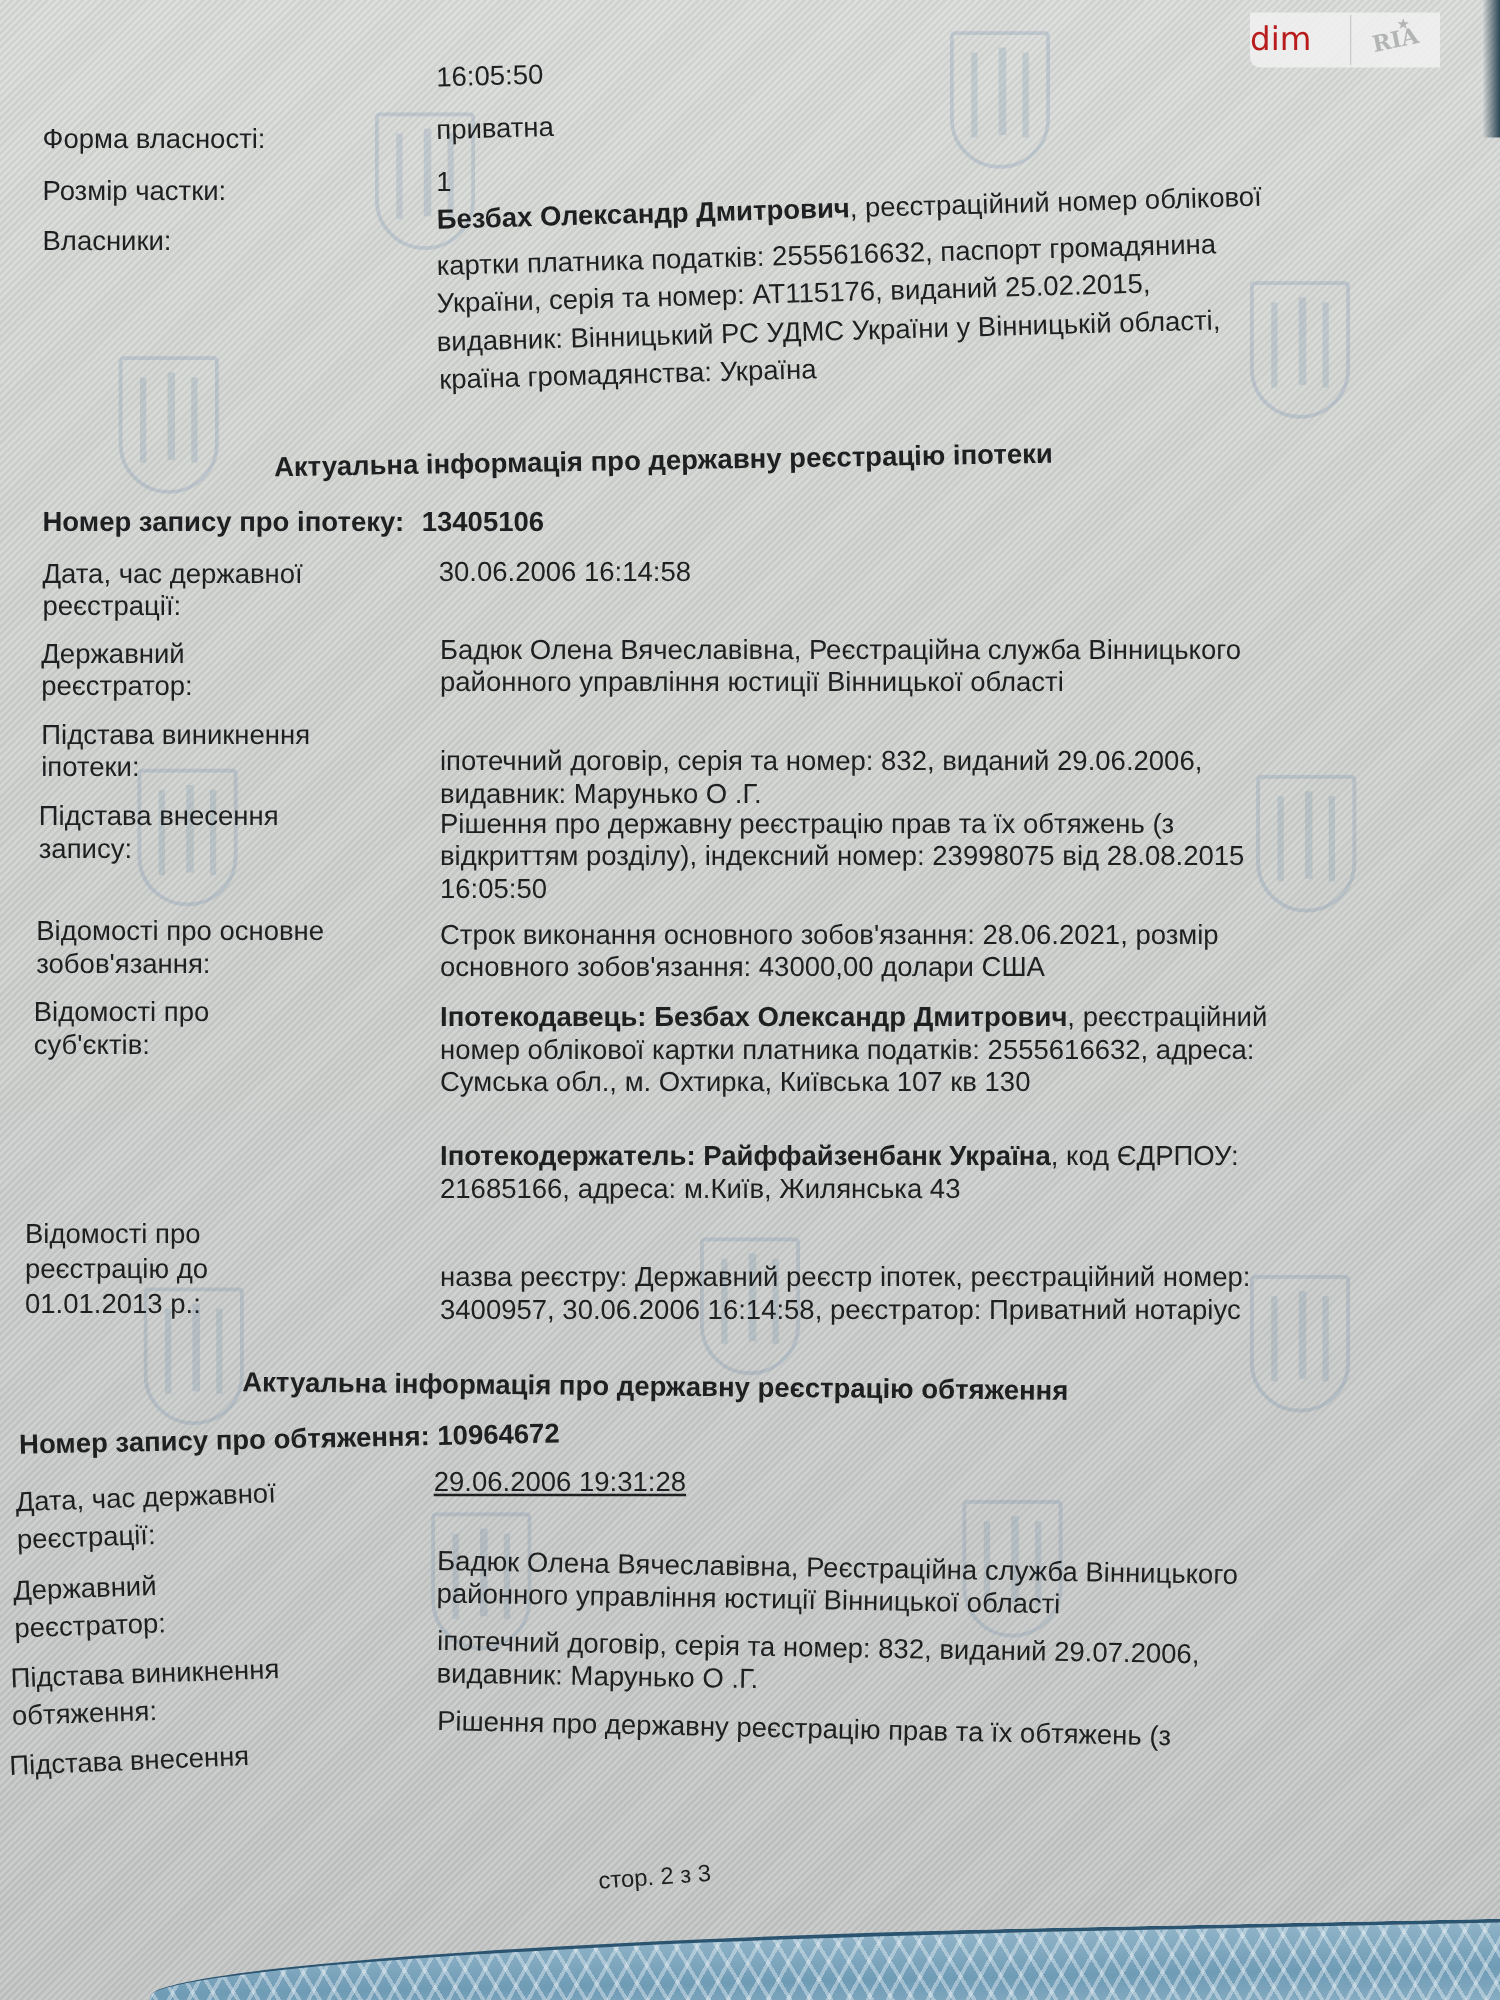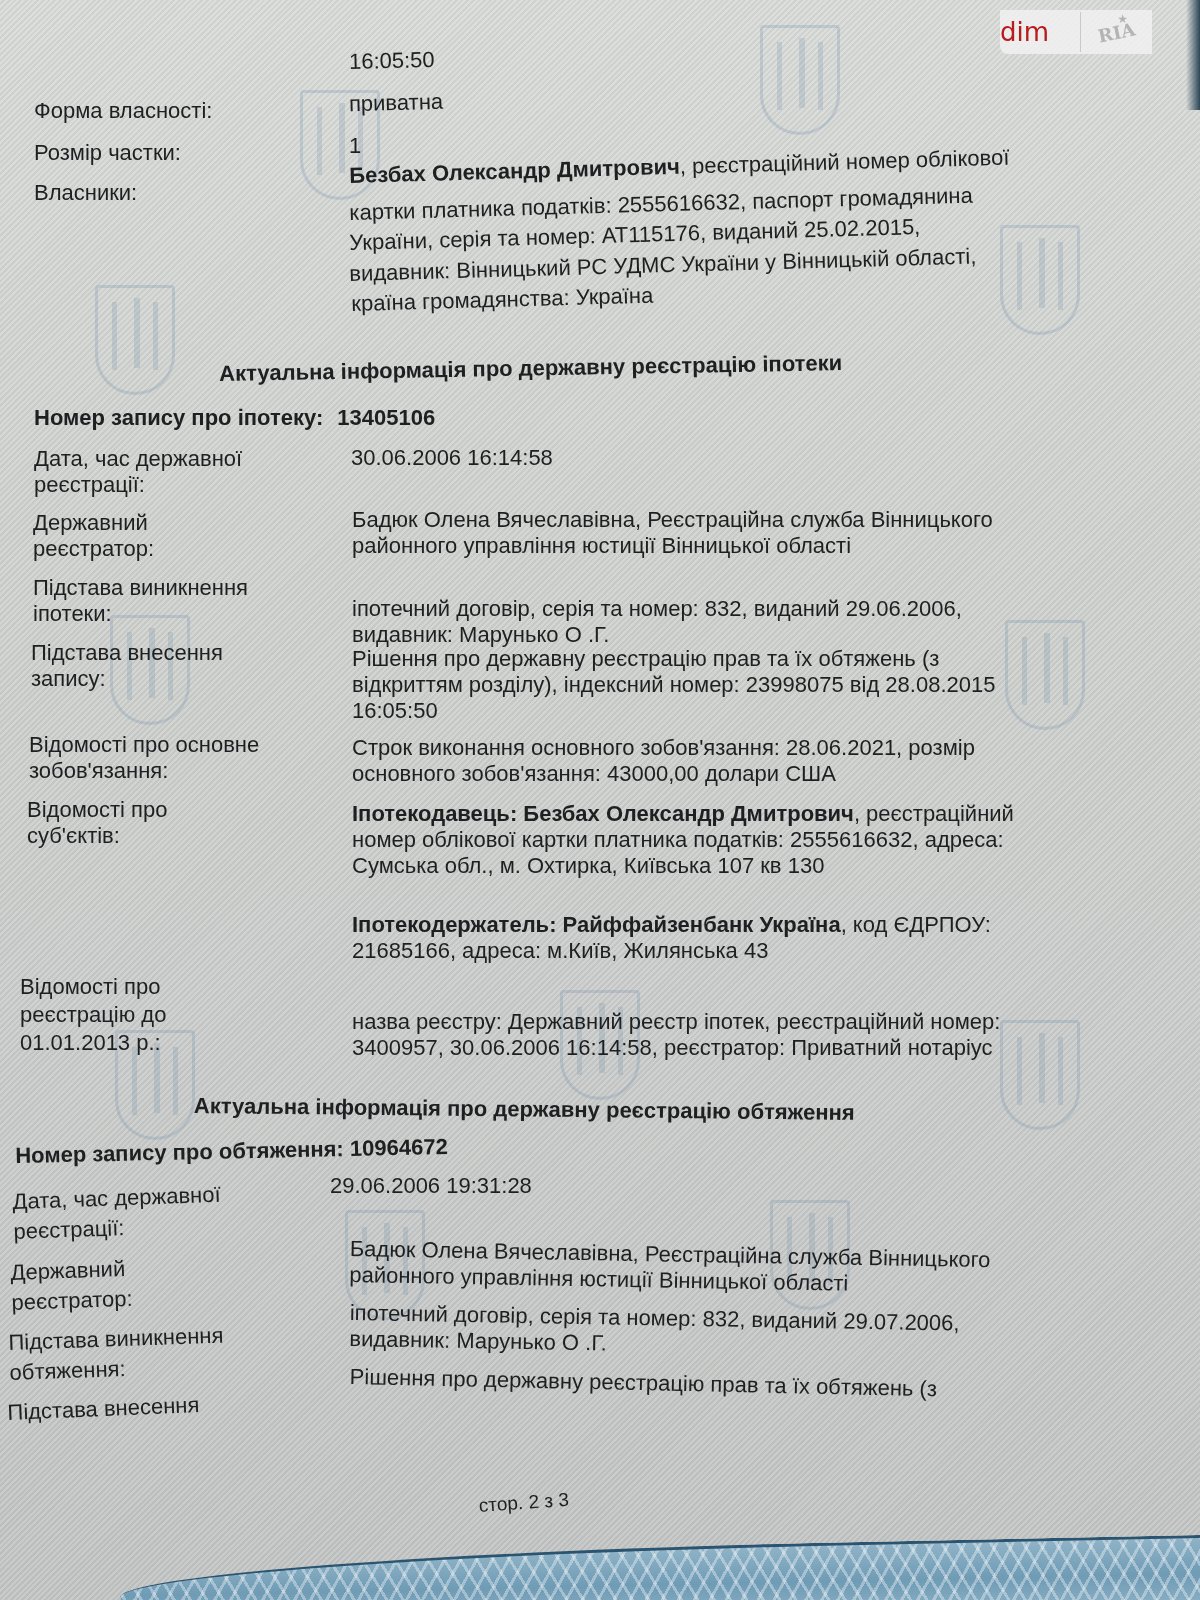--- a/index.html
+++ b/index.html
@@ -183,21 +183,21 @@
   <div class="line h" style="left:194px;top:1093px;transform:rotate(0.6deg);transform-origin:0 0;">Актуальна інформація про державну реєстрацію обтяження</div>
   <div class="line h" style="left:15px;top:1143px;transform:rotate(-1.2deg);transform-origin:0 0;">
     <span>Номер запису про обтяження:</span>
     <span>10964672</span>
   </div>
 
   <div class="line lab" style="left:12px;top:1187px;line-height:30px;transform:rotate(-2deg);transform-origin:0 0;">
     <div>Дата, час державної</div>
       <div>реєстрації:</div>
   </div>
-  <div class="line" style="left:330px;top:1173px;">29.06.2006 19:31:28</div>
+  <div class="line" style="left:347px;top:1173px;text-decoration:underline;">29.06.2006 19:31:28</div>
 
   <div class="line lab" style="left:10px;top:1258px;line-height:30px;transform:rotate(-2deg);transform-origin:0 0;">
     <div>Державний</div>
       <div>реєстратор:</div>
   </div>
   <div class="line" style="left:350px;top:1236px;transform:rotate(1deg);transform-origin:0 0;">
     <div>Бадюк Олена Вячеславівна, Реєстраційна служба Вінницького</div>
       <div>районного управління юстиції Вінницької області</div>
   </div>
 

